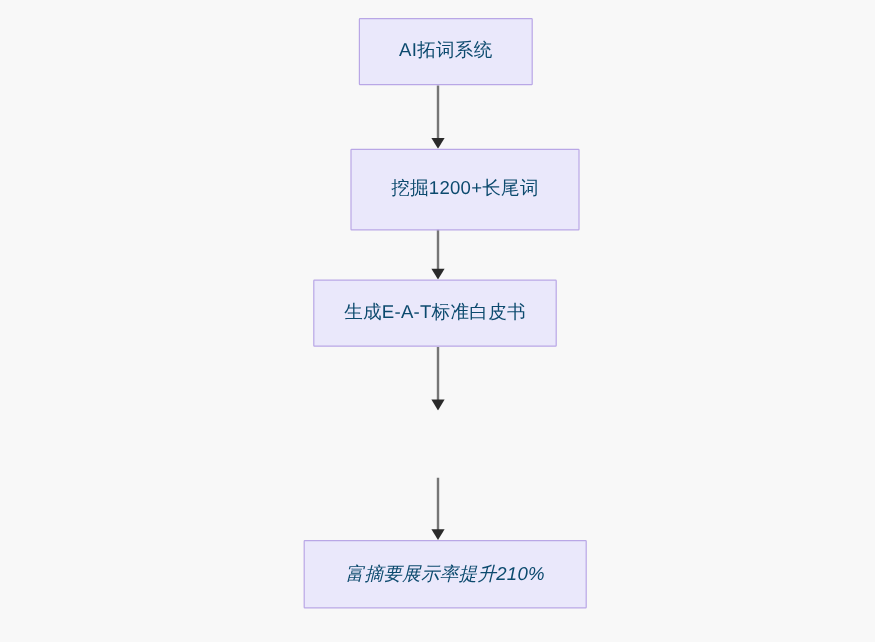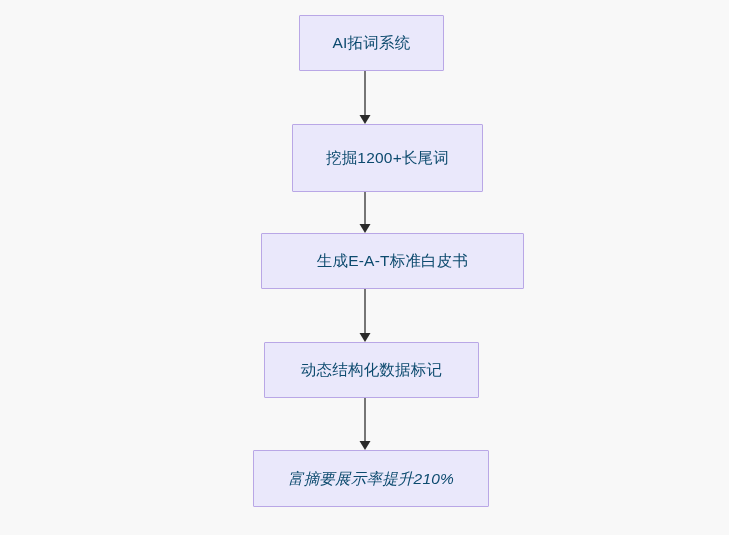--- a/index.html
+++ b/index.html
@@ -67,22 +67,19 @@
     <div class="edge" style="left: 357px; top: 398px; width: 16px; height: 52px;"><svg width="16" height="52">
         <line class="edge-line" x1="8" y1="0" x2="8" y2="45"></line>
         <polygon class="edge-arrowhead" points="2.5,43 13.5,43 8,52"></polygon>
       </svg></div>
     <div class="node" style="left: 299px; top: 15px; width: 145px; height: 56px;">
       <span class="node-label">AI拓词系统</span>
     </div>
     <div class="node" style="left: 260px; top: 124px; width: 191px; height: 68px; margin-left: 32px;">
       <span class="node-label">挖掘1200+长尾词</span>
     </div>
-    <div class="node" style="left: 261px; top: 233px; width: 263px; height: 56px;">
+    <div class="node" style="left: 261px; top: 233px; width: 203px; height: 56px;">
       <span class="node-label">生成E-A-T标准白皮书</span>
-    </div>
-    <div class="node" style="left: 264px; top: 342px; width: 215px; height: 56px;">
-      <span class="node-label">动态结构化数据标记</span>
     </div>
     <div class="node" style="left: 253px; top: 450px; width: 236px; height: 57px; font-style: italic;">
       <span class="node-label">富摘要展示率提升210%</span>
     </div>
   </div>
 
 </body></html>

